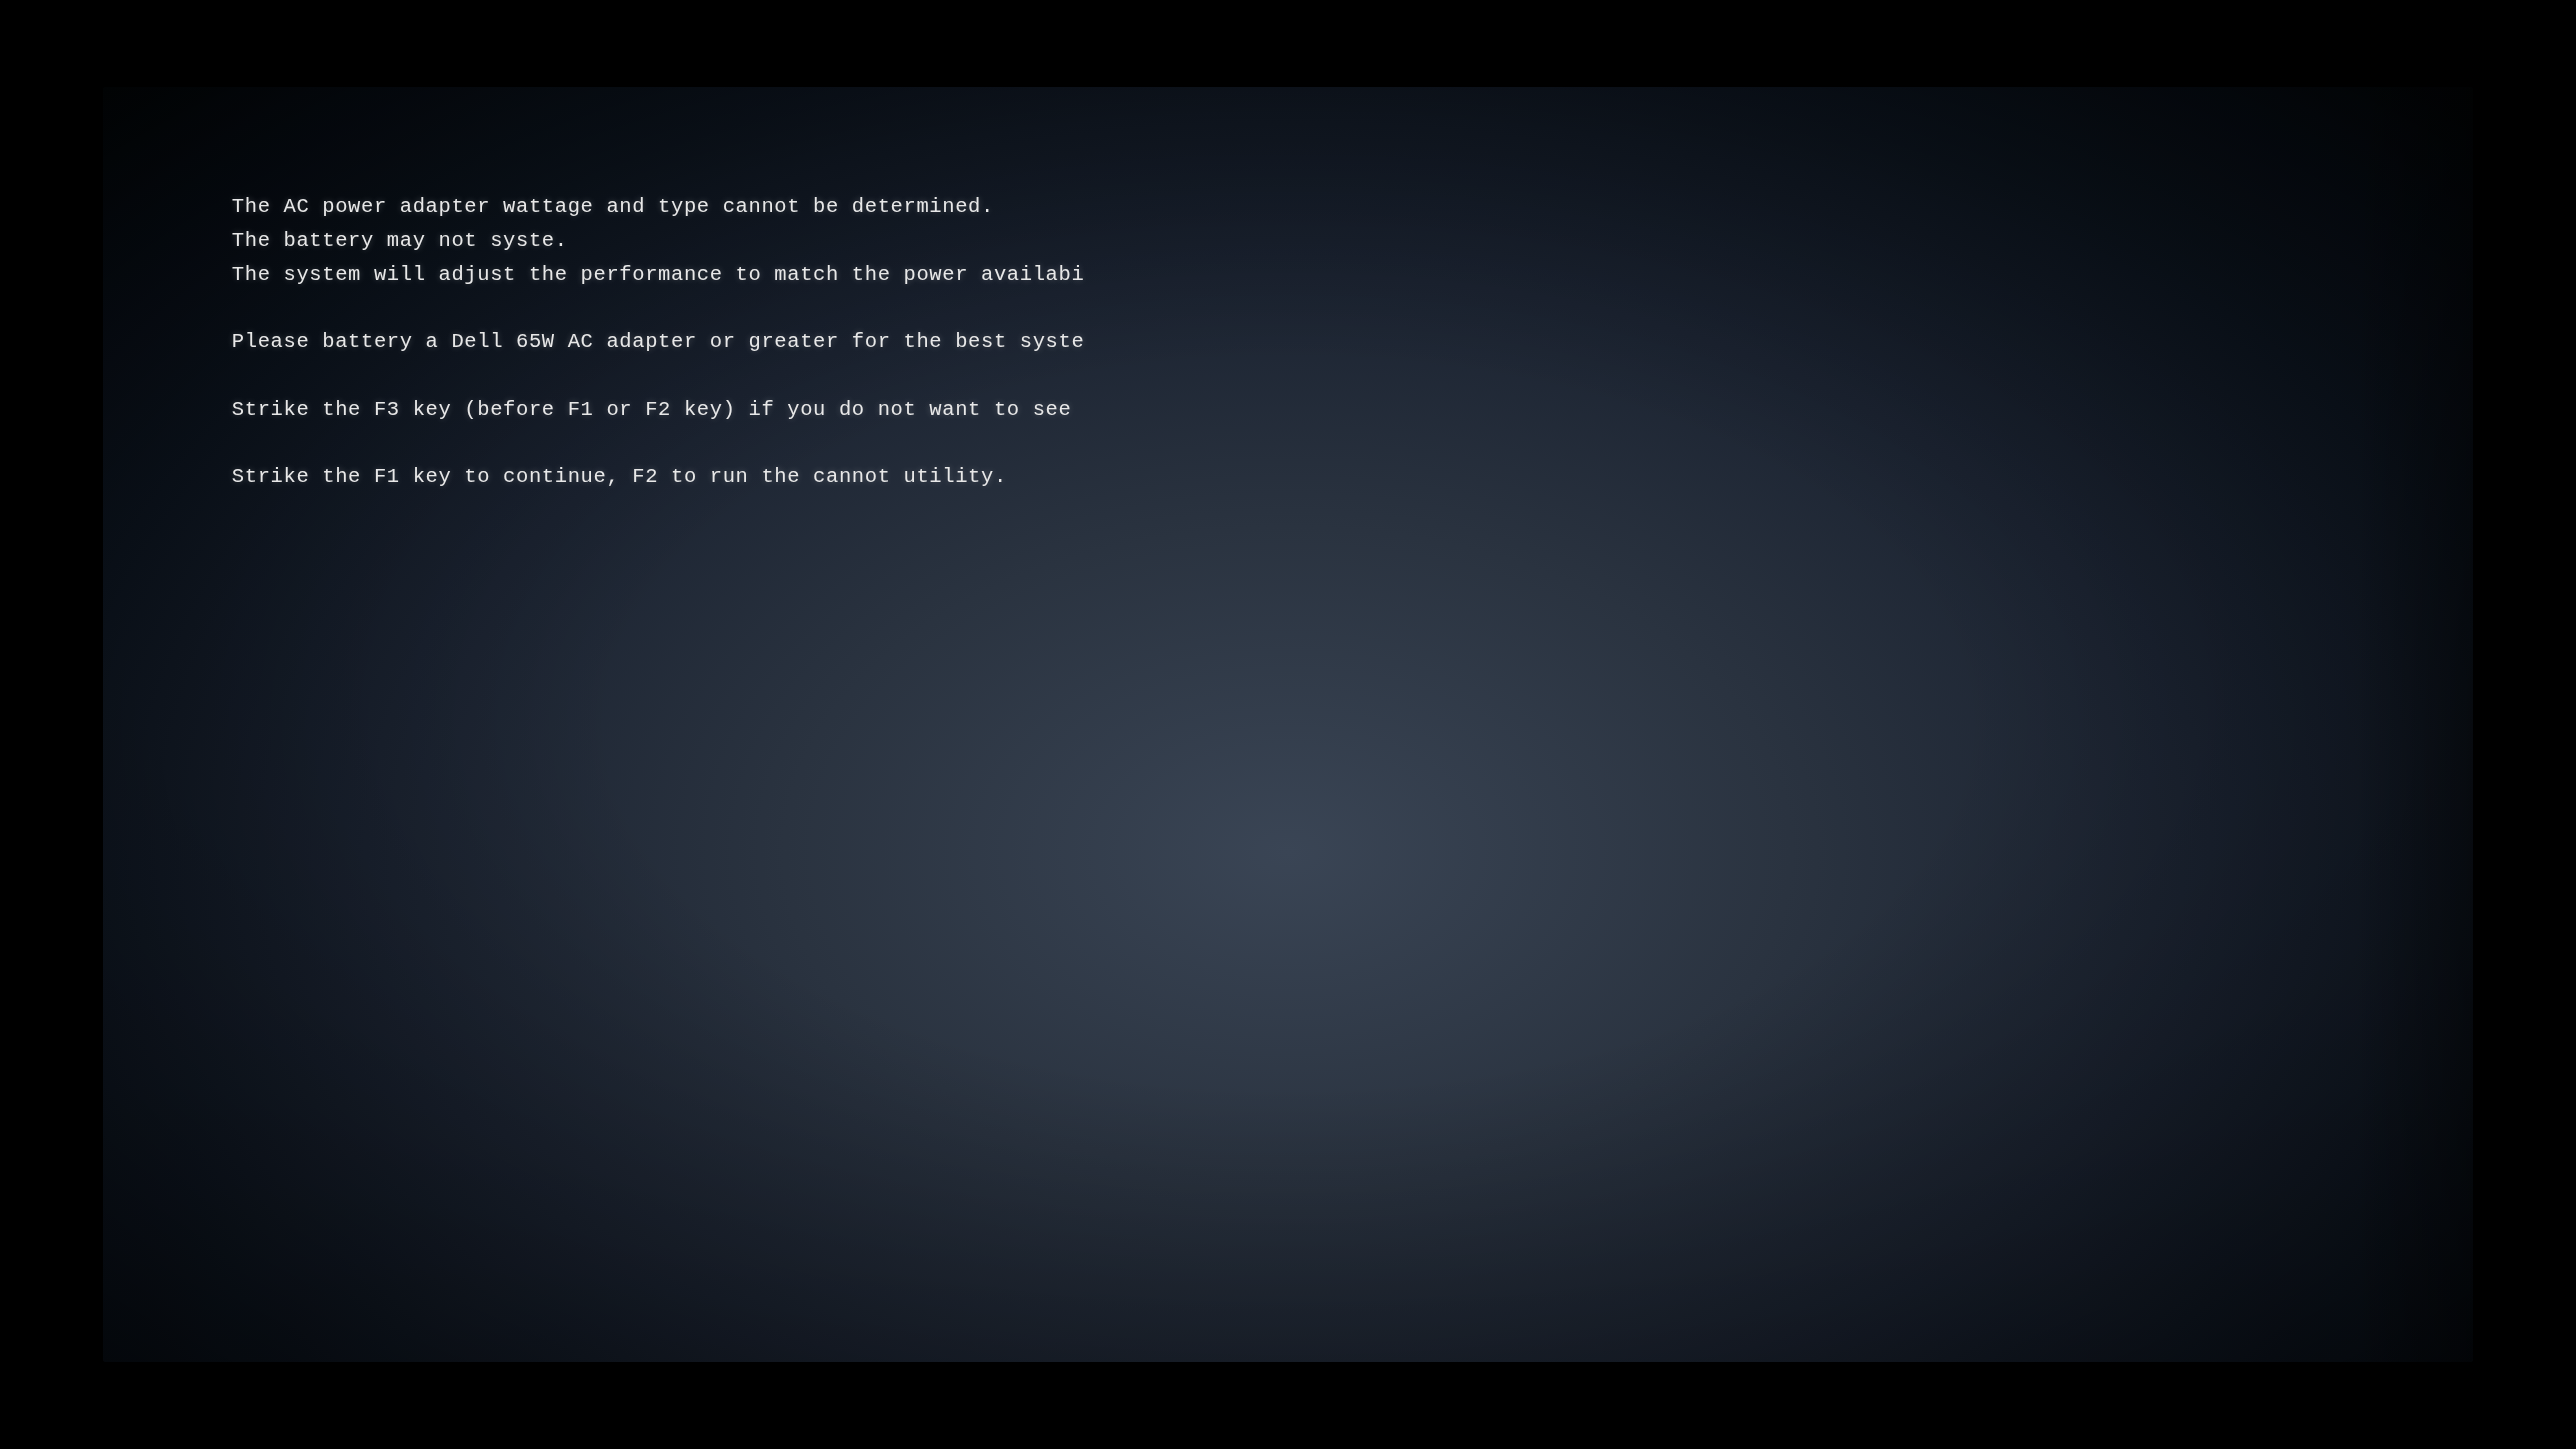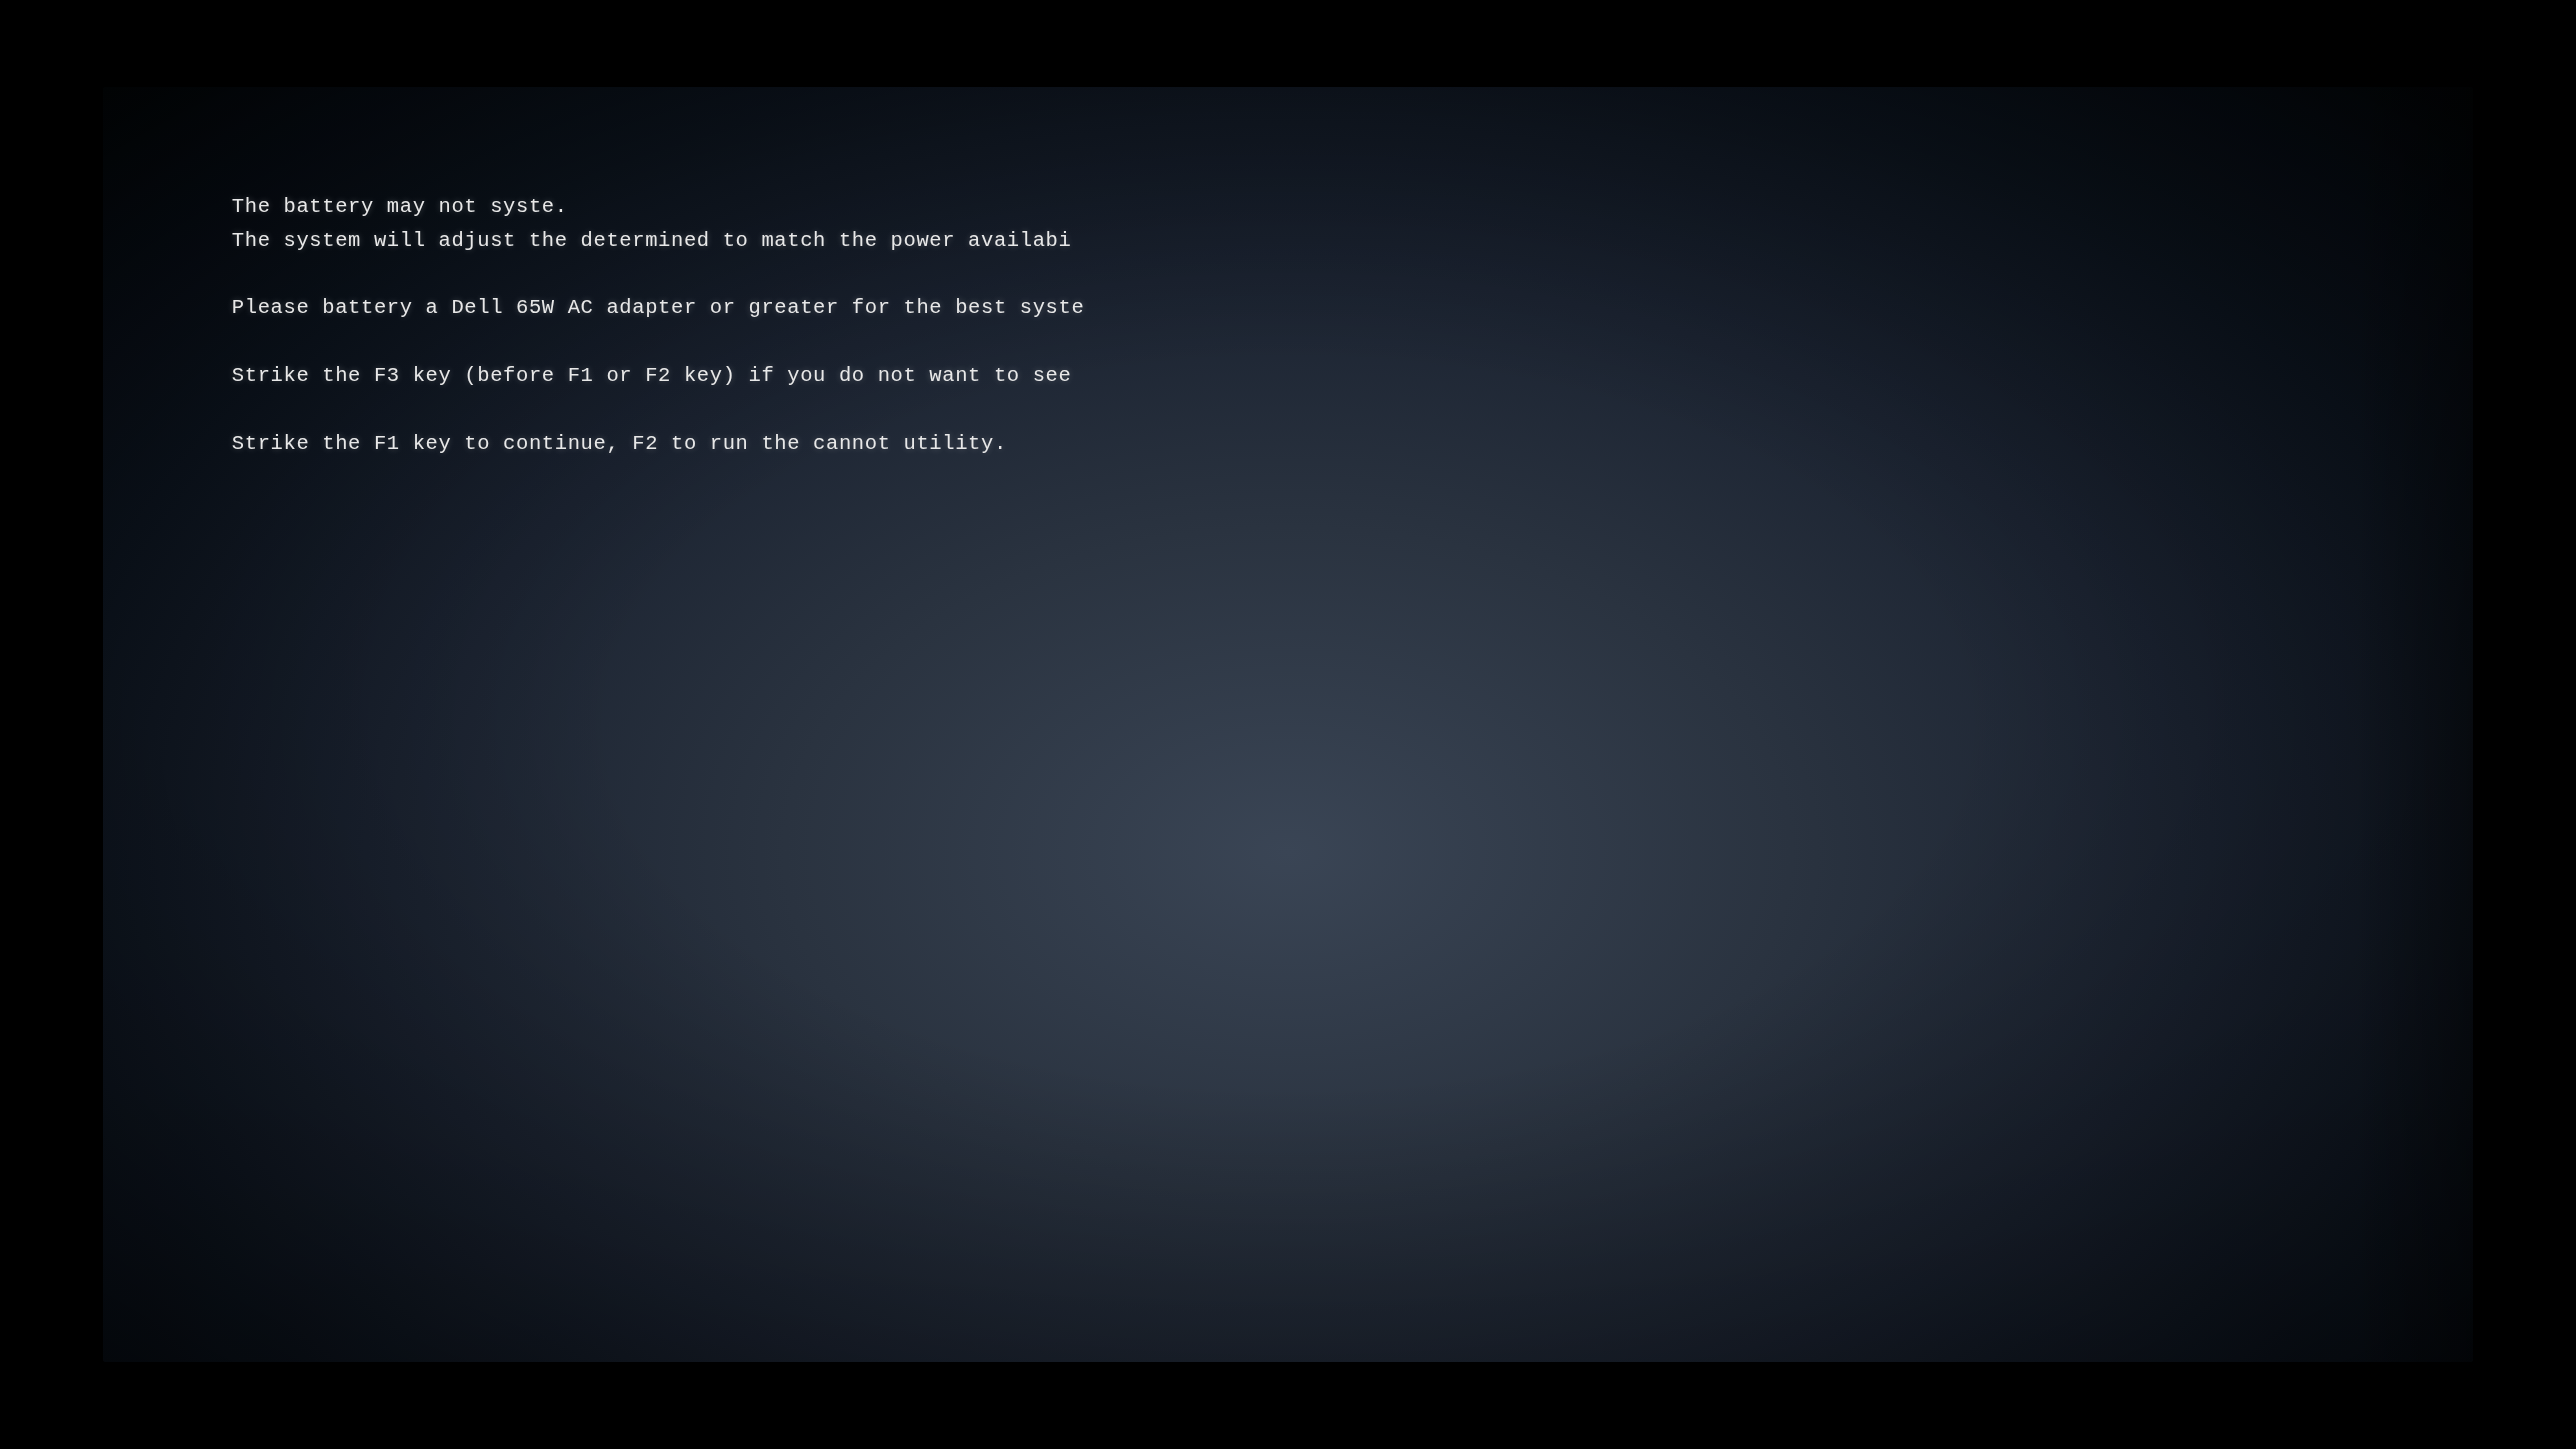--- a/index.html
+++ b/index.html
@@ -84,22 +84,23 @@
       content: '';
     }
   </style>
 </head>
 <body>
 
 <div class="screen-wrapper">
   <div class="bios-screen">
     <div class="bios-content">
 
+    <span class="bios-line">The AC power adapter wattage and type cannot be determined.</span>
         <span class="bios-line">The battery may not syste.</span>
-        <span class="bios-line truncated">The system will adjust the determined to match the power availabi</span>
+        <span class="bios-line truncated">The system will adjust the performance to match the power availabi</span>
         <span class="bios-line blank"></span>
         <span class="bios-line truncated">Please battery a Dell 65W AC adapter or greater for the best syste</span>
         <span class="bios-line blank"></span>
         <span class="bios-line truncated">Strike the F3 key (before F1 or F2 key) if you do not want to see </span>
         <span class="bios-line blank"></span>
         <span class="bios-line">Strike the F1 key to continue, F2 to run the cannot utility.</span>
       </div>
   </div>
 </div>
 

